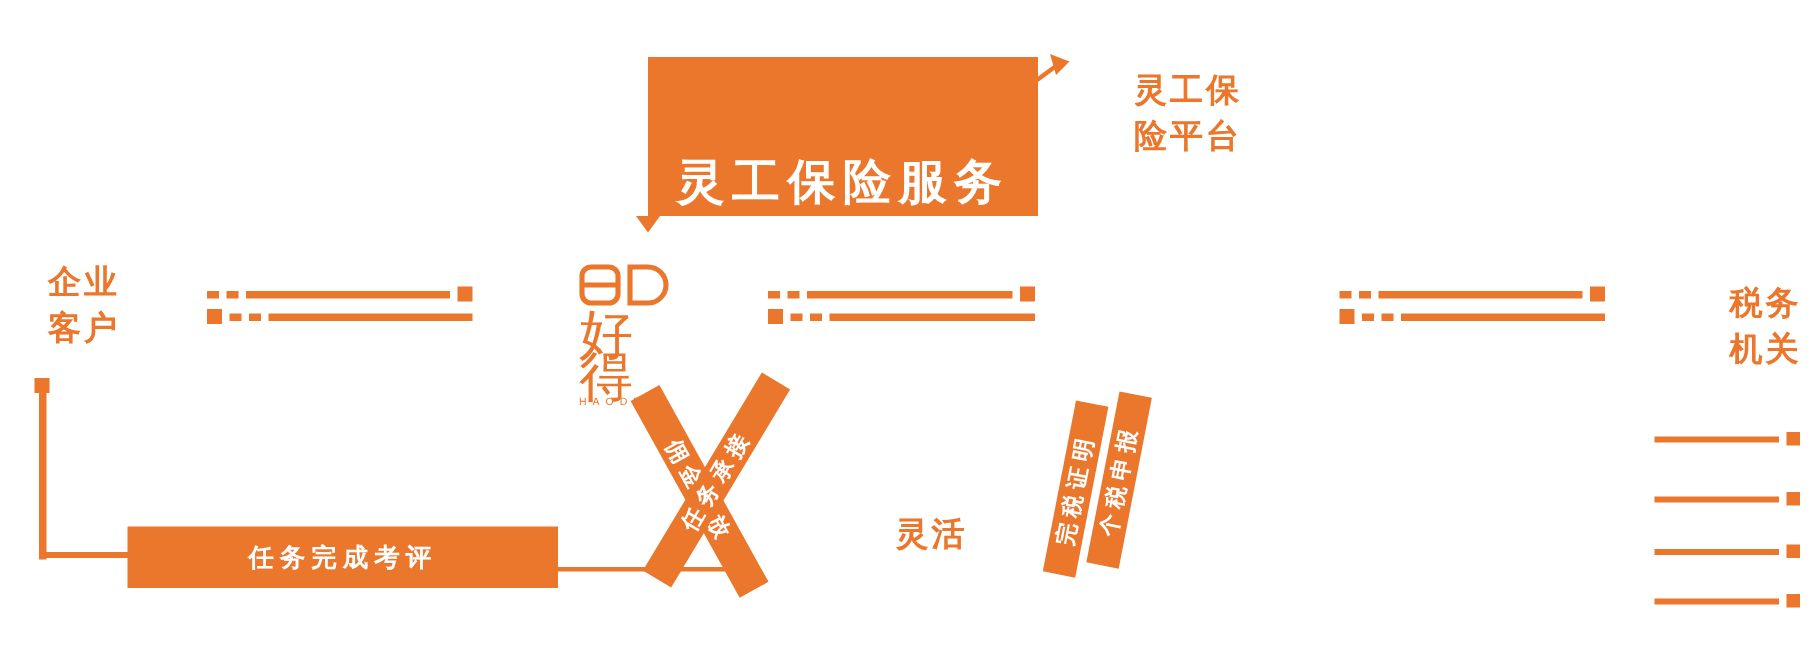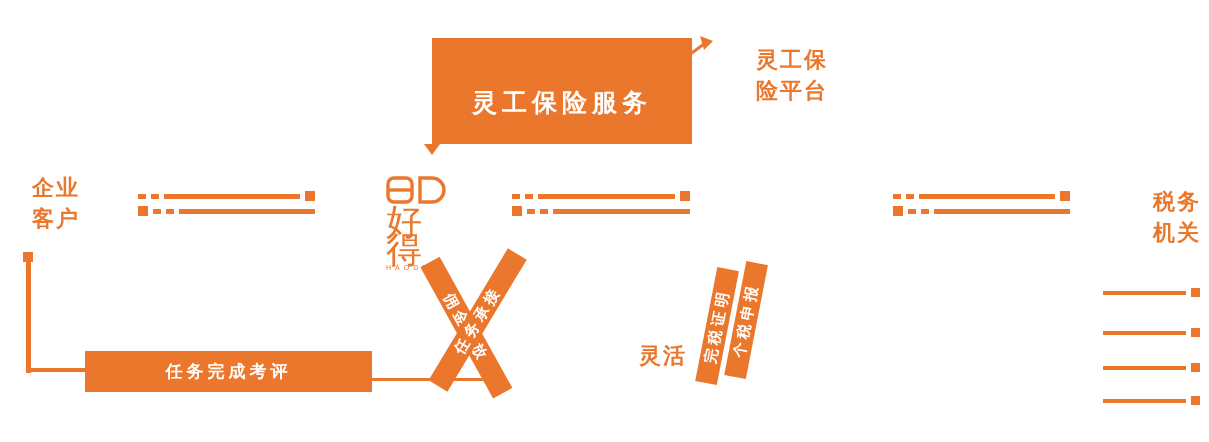--- a/index.html
+++ b/index.html
@@ -4,21 +4,21 @@
 <style>
   :root{ --orange:#EA772C; }
   *{margin:0;padding:0;box-sizing:border-box;}
   body{font-family:"Liberation Sans","DejaVu Sans",sans-serif;background:#fff;}
   .canvas{position:relative;width:1209px;height:442px;background:#fff;overflow:hidden;}
 
   .node{position:absolute;color:var(--orange);font-weight:bold;font-size:22px;line-height:31px;text-align:center;letter-spacing:2px;}
   .nline{display:block;}
 
   .orange-box{position:absolute;background:var(--orange);color:#fff;font-weight:bold;display:flex;justify-content:center;}
-  .topbox{align-items:center;padding-top:22px;font-size:25px;letter-spacing:5px;}
+  .topbox{align-items:flex-end;padding-top:22px;font-size:32px;letter-spacing:5px;}
   .evalbox{align-items:center;font-size:17px;letter-spacing:4px;}
 
   .hline{position:absolute;display:flex;align-items:center;gap:5px;height:10px;}
   .hline .bar{flex:1;height:5px;background:var(--orange);}
   .hline .dash{width:8px;height:5px;background:var(--orange);flex:0 0 auto;}
   .hline .head{width:10px;height:10px;background:var(--orange);flex:0 0 auto;}
   .legend{height:9px;}
   .legend .bar{height:4px;}
   .legend .head{width:9px;height:9px;}
   .dashedbar{background:repeating-linear-gradient(90deg,var(--orange) 0 9px,transparent 9px 15px);}
@@ -71,21 +71,21 @@
     <div class="brand-name">好得</div>
     <div class="brand-caption">HAODE</div>
   </div>
 
 
   <div class="node" style="left:1131px;top:186px;width:60px;margin-left:16px;">
     <span class="nline">税务</span>
     <span class="nline">机关</span>
   </div>
 
-  <div class="node" style="left:583px;top:340px;width:76px;margin-left:42px;">
+  <div class="node" style="left:583px;top:340px;width:76px;">
     <span class="nline">灵活</span>
   </div>
 
   <div class="hline" style="left:138px;top:191px;width:177px;">
     <span class="dash"></span>
     <span class="dash"></span>
     <span class="bar"></span>
     <span class="head"></span>
   </div>
   <div class="hline" style="left:138px;top:206px;width:177px;">

